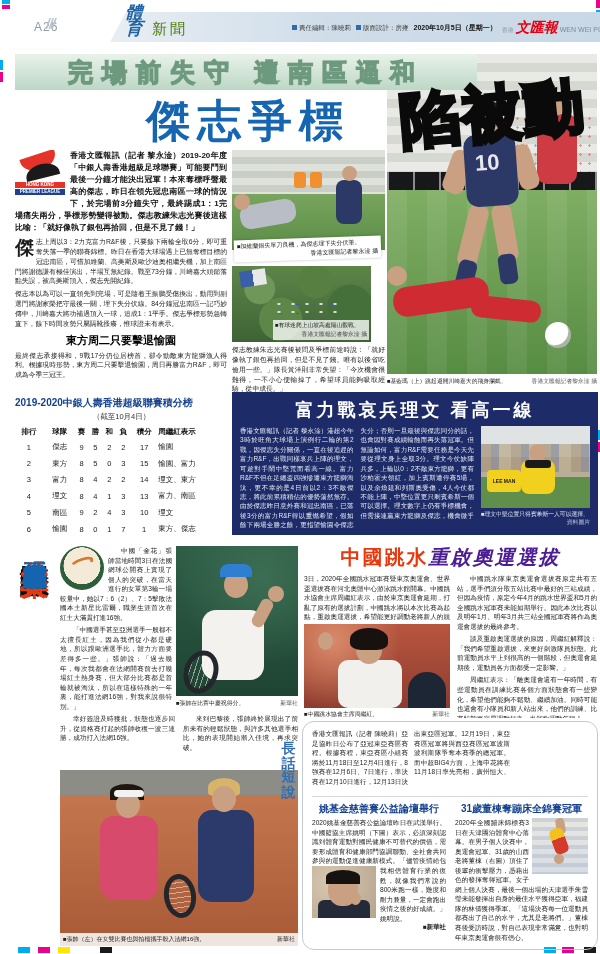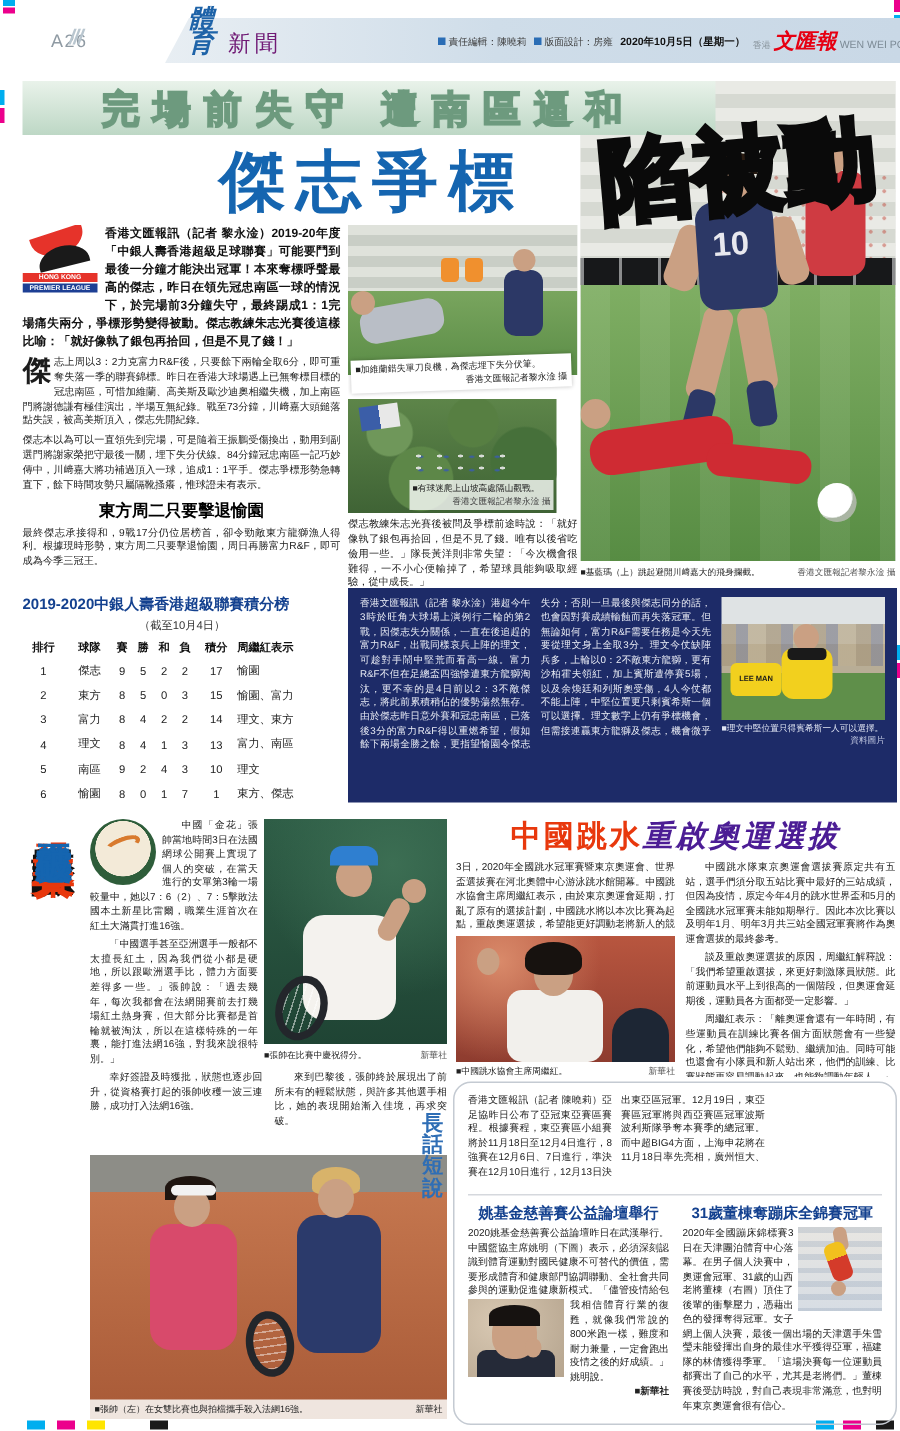--- a/index.html
+++ b/index.html
@@ -14,21 +14,21 @@
   .c-cyan{background:#00aeef;} .c-mag{background:#ec008c;} .c-yel{background:#ffe500;} .c-blk{background:#1a1a1a;}
   
   #header-strip{position:absolute;left:110px;right:0;top:12px;height:30px;
     background:linear-gradient(90deg,#e8eef3,#cfdde9 45%,#c9d8e6);
     clip-path:polygon(16px 0,100% 0,100% 100%,0 100%);}
   #page-num{position:absolute;left:14px;top:20px;font-size:12px;color:#8f9aa3;letter-spacing:1px;margin-left:20px;}
   #slashes{position:absolute;left:46px;top:16px;font-size:14px;color:#b9c6cf;font-style:italic;letter-spacing:-1px;font-weight:bold;}
   #tiyu{position:absolute;left:122px;top:5px;width:24px;text-align:center;
     font-family:"Liberation Serif",serif;font-weight:bold;font-style:italic;
     font-size:17px;line-height:.95;color:#1e63a8;}
-  #xinwen{position:absolute;left:152px;top:20px;font-size:15px;color:#701a75;letter-spacing:3px;text-align:center;}
+  #xinwen{position:absolute;left:152px;top:20px;font-size:15px;color:#4d7c0f;letter-spacing:3px;text-align:center;}
   #header-right{position:absolute;left:292px;right:5px;top:17px;height:22px;display:flex;align-items:center;gap:5px;font-size:6.5px;color:#3c3c3c;white-space:nowrap;text-align:right;}
   .hsq{display:inline-block;width:5px;height:5px;background:#2a6db5;margin-right:2px;}
   #hdr-date{font-size:7px;font-weight:bold;color:#111;}
   #masthead{display:flex;align-items:baseline;gap:2px;}
   #masthead .hk{font-size:6px;color:#8b979f;}
   #masthead .wwp{font-size:14px;color:#e60012;font-weight:bold;font-style:italic;font-family:"Liberation Serif",serif;}
   #masthead .en{font-size:7px;color:#7d8b96;}
   
   #kicker{position:absolute;left:15px;top:54px;width:462px;height:36px;z-index:5;
     background:linear-gradient(180deg,#e9f2ea,#bdd7c5);
@@ -413,20 +413,21 @@
             <td>1</td>
             <td>7</td>
             <td>1</td>
             <td>東方、傑志</td>
           </tr>
       </tbody>
     </table>
   </div>
 
   <div id="preview">
+    <div class="hl">富力戰哀兵理文 看高一線</div>
     <div class="row">
       <div class="txt">香港文匯報訊（記者 黎永淦）港超今午3時於旺角大球場上演例行二輪的第2戰，因傑志失分關係，一直在後追趕的富力R&amp;F，出戰同樣哀兵上陣的理文，可趁對手鬧中堅荒而看高一線。富力R&amp;F不但在足總盃四強慘遭東方龍獅淘汰，更不幸的是4日前以2：3不敵傑志，將此前累積稍佔的優勢蕩然無存。由於傑志昨日意外賽和冠忠南區，已落後3分的富力R&amp;F得以重燃希望，假如餘下兩場全勝之餘，更指望愉園令傑志失分；否則一旦最後與傑志同分的話，也會因對賽成績輸蝕而再失落冠軍。但無論如何，富力R&amp;F需要任務是今天先要從理文身上全取3分。理文今仗缺陣兵多，上輪以0：2不敵東方龍獅，更有沙柏霍夫領紅，加上賓斯遭停賽5場，以及余煥廷和列斯奧受傷，4人今仗都不能上陣，中堅位置更只剩賓希斯一個可以選擇。理文數字上仍有爭標機會，但需接連贏東方龍獅及傑志，機會微乎其微，看來把目標放在來季才是比較實在的想法。</div>
       <div class="pcol">
         <div id="photo-fan" class="photo">
           <div class="bld"></div>
           <div class="fig shirt"></div>
           <div class="fig head skin"></div>
           <div class="fig scarf"></div>
           <div class="fig bag">LEE MAN</div>
         </div>

